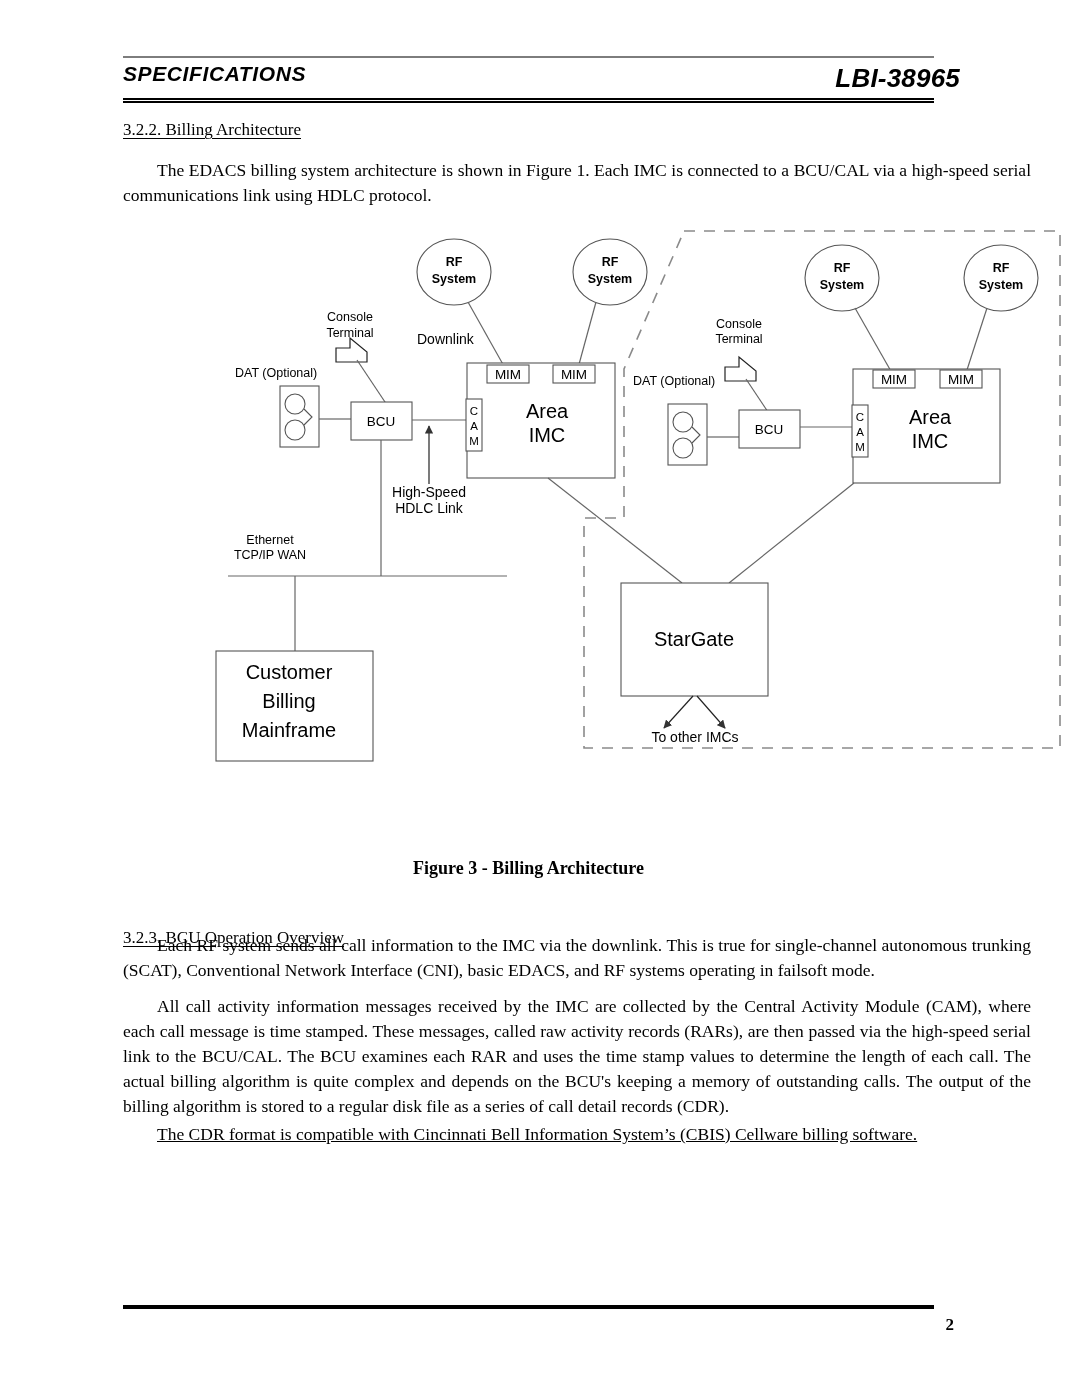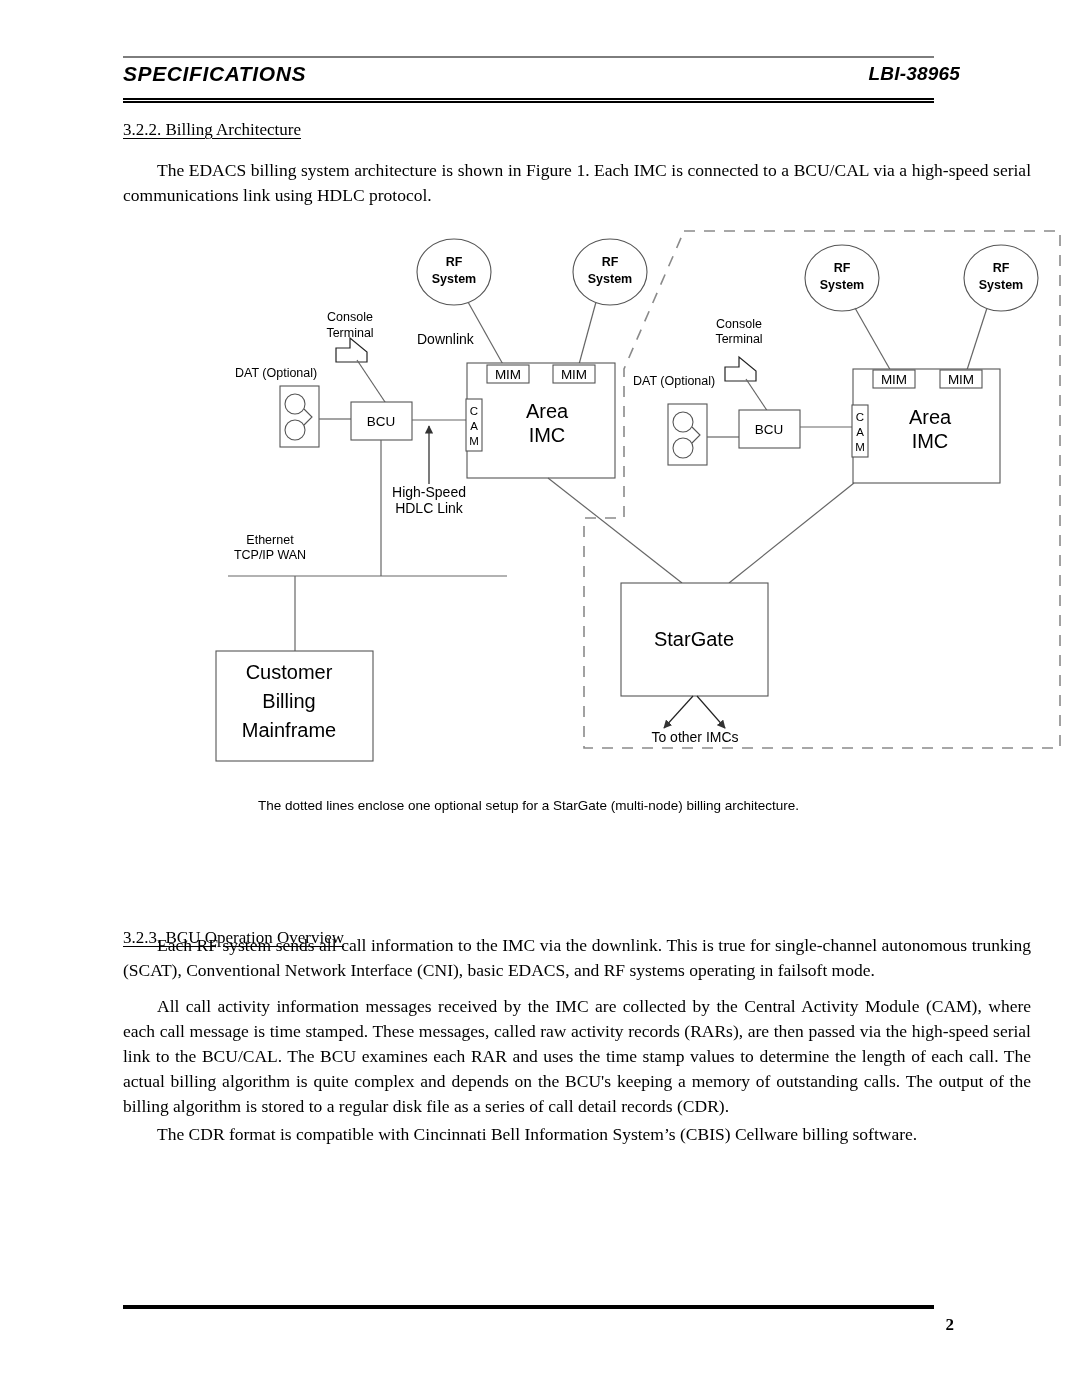--- a/index.html
+++ b/index.html
@@ -44,21 +44,21 @@
     font-weight: bold;
     font-size: 21px;
     letter-spacing: 0.6px;
   }
   .hdr-docnum {
     position: absolute;
     right: -26px; top: 1px;
     font-family: "Liberation Sans", sans-serif;
     font-style: italic;
     font-weight: bold;
-    font-size: 19px;
+    font-size: 26px;
     letter-spacing: 0.2px;
     text-align: center;
   }
   .hdr-rule-double {
     position: absolute;
     left: 123px; top: 98px;
     width: 811px; height: 5px;
     border-top: 2px solid #000;
     border-bottom: 2px solid #000;
     box-sizing: border-box;
@@ -317,26 +317,26 @@
       <text class="dg-label lbl-cam" x="828" y="451" text-anchor="middle">M</text>
 
       <text class="dg-label lbl-node" x="898" y="424" text-anchor="middle">Area</text>
       <text class="dg-label lbl-node" x="898" y="448" text-anchor="middle">IMC</text>
 
       <text class="dg-label lbl-node" x="662" y="646" text-anchor="middle">StarGate</text>
       <text class="dg-label lbl-md" x="663" y="742" text-anchor="middle">To other IMCs</text>
     </svg>
   </div>
 
-  <div class="fig-note">The dotted lines enclose one optional setup for a StarGate (multi-node) billing architecture.</div>
+  <div class="fig-caption">Figure 3 - Billing Architecture</div>
 
   <div class="h-sec" style="left:123px; top:902px;margin-top:26px;">3.2.3.  BCU Operation Overview</div>
 
   <div class="para" style="left:123px; top:933px;">Each RF system sends all call information to the IMC via the downlink.  This is true for single-channel autonomous trunking (SCAT), Conventional Network Interface (CNI), basic EDACS, and RF systems operating in failsoft mode.</div>
 
   <div class="para" style="left:123px; top:994px;">All call activity information messages received by the IMC are collected by the Central Activity Module (CAM), where each call message is time stamped.  These messages, called raw activity records (RARs), are then passed via the high-speed serial link to the BCU/CAL.  The BCU examines each RAR and uses the time stamp values to determine the length of each call.  The actual billing algorithm is quite complex and depends on the BCU's keeping a memory of outstanding calls.  The output of the billing algorithm is stored to a regular disk file as a series of call detail records (CDR).</div>
 
-  <div class="para" style="left:123px; top:1122px;">The CDR format is compatible with Cincinnati Bell Information System’s (CBIS) Cellware billing software.</div>
+  <div class="para" style="left:123px; top:1122px;text-decoration:underline;">The CDR format is compatible with Cincinnati Bell Information System’s (CBIS) Cellware billing software.</div>
 
   <div class="ftr-rule"></div>
   <div class="ftr-page">2</div>
 
 </div>
 
 </body></html>

